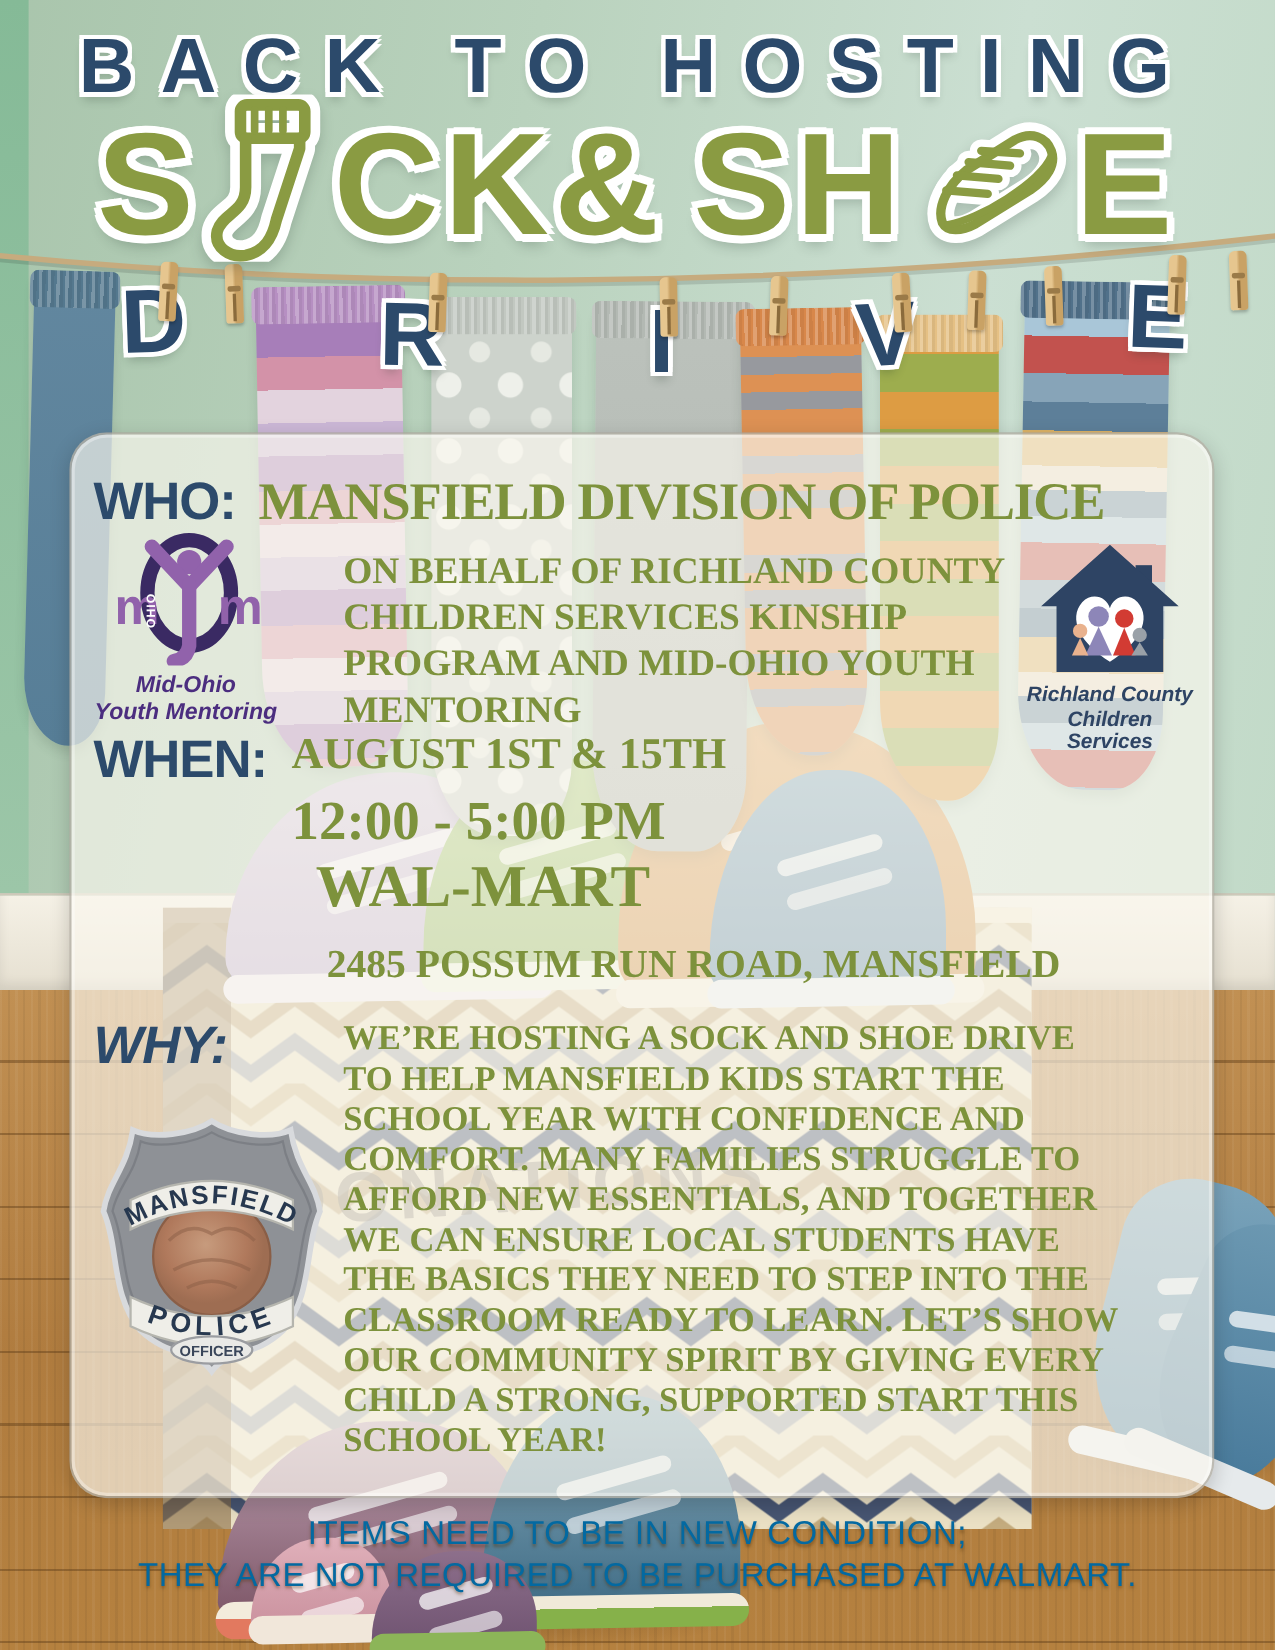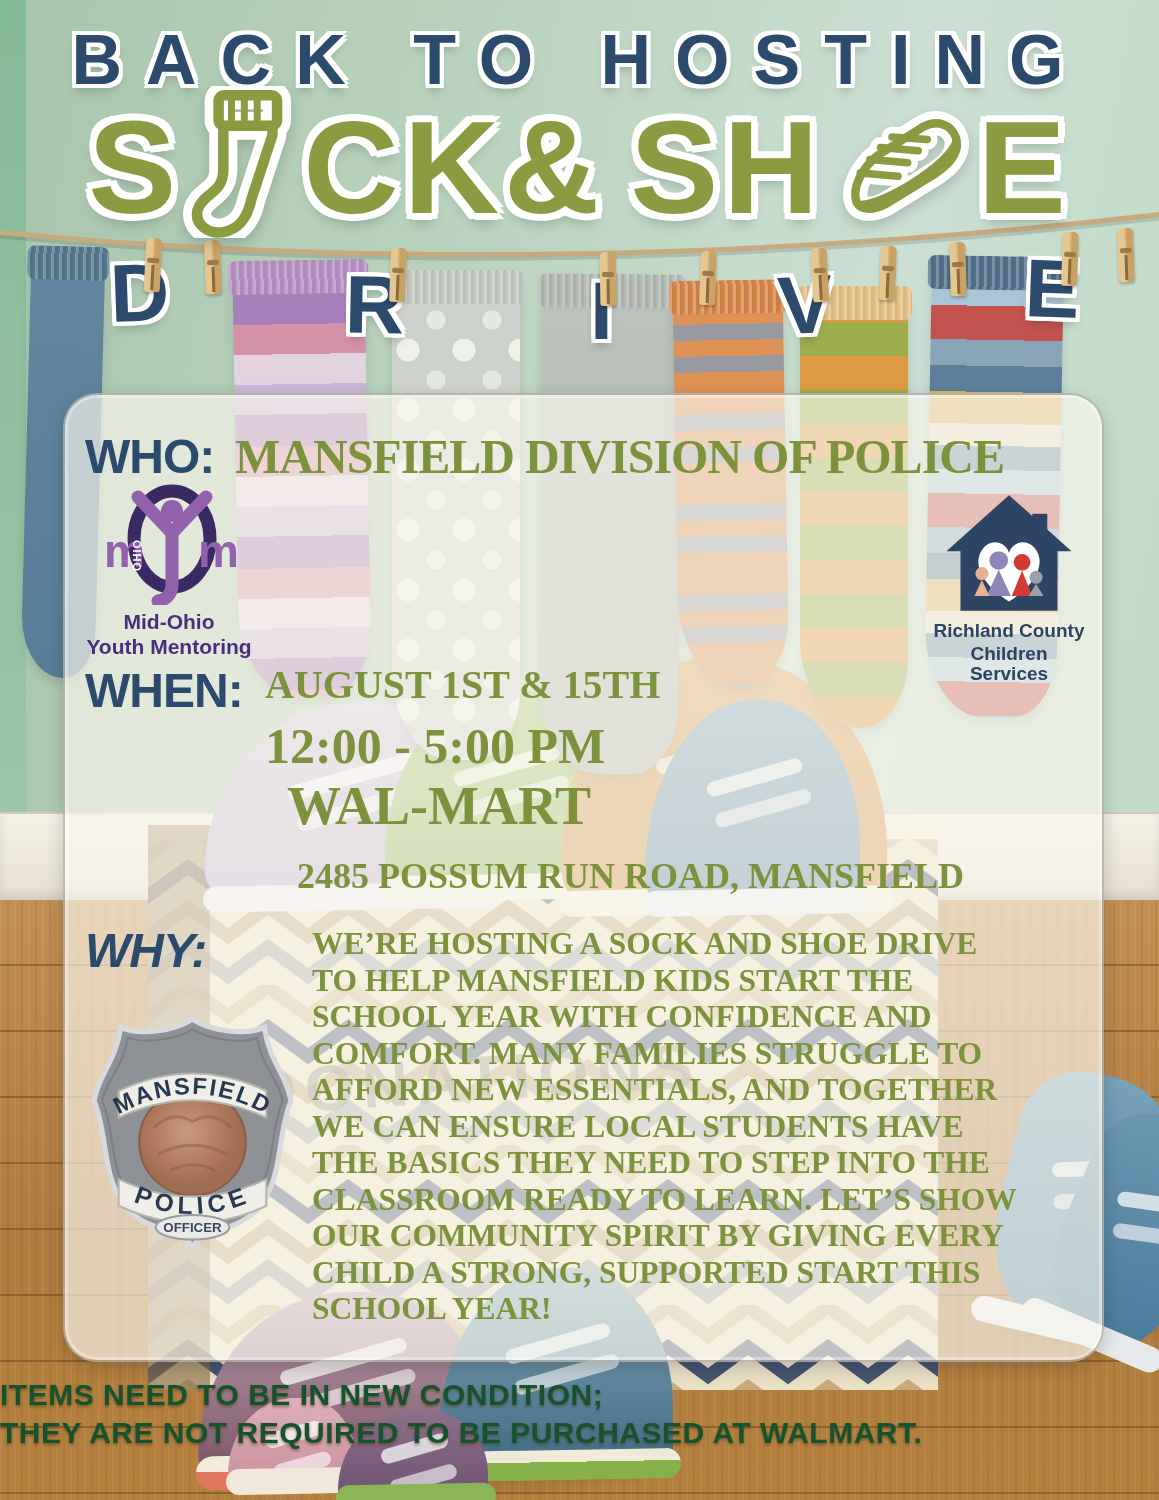--- a/index.html
+++ b/index.html
@@ -119,28 +119,28 @@
   .who-value{left:170px;top:34px;font-size:48px;letter-spacing:-1px;}
   .behalf{left:247px;top:104px;width:660px;font-size:34px;line-height:1.24;}
   .when-dates{left:200px;top:266px;font-size:40px;}
   .when-time{left:200px;top:322px;font-size:50px;}
   .where-venue{left:222px;top:380px;font-size:54px;}
   .where-address{left:232px;top:444px;font-size:36px;margin-top:16px;}
   .why-text{left:247px;top:531px;width:712px;font-size:31.5px;line-height:1.16;}
   .logo{position:absolute;text-align:center;}
   .logo-mym{left:18px;top:88px;width:172px;}
   .logo-rccs{left:864px;top:96px;width:160px;}
-  .logo-name{font-weight:bold;line-height:1.08;}
+  .logo-name{font-weight:bold;line-height:1.08;font-style:italic;}
   .logo-mym .logo-name{color:#4b2d7f;font-size:21px;margin-top:2px;}
   .logo-rccs .logo-name{color:#2e4464;font-size:19px;margin-top:2px;}
   .badge{position:absolute;left:25px;top:620px;}
 
   
-  .footer{position:absolute;left:0;top:1376px;width:100%;z-index:12;
-    font-weight:bold;font-size:30px;color:#14532d;line-height:1.25;letter-spacing:.5px;
+  .footer{position:absolute;left:0;top:1376px;width:100%;z-index:12;text-align:center;
+    font-weight:normal;font-size:30px;color:#0369a1;line-height:1.25;letter-spacing:.5px;
     text-shadow:0 2px 3px rgba(80,50,10,.5);}
 </style>
 </head>
 <body>
 
 <div class="poster">
 
   <div class="wall"></div>
   <div class="wall-strip"></div>
   <div class="baseboard"></div>
@@ -247,20 +247,21 @@
   <div class="drive-letter ow1" style="left:110px;top:252px;transform:rotate(-2deg);">D</div>
   <div class="drive-letter ow1" style="left:345px;top:264px;transform:rotate(1deg);">R</div>
   <div class="drive-letter ow1" style="left:590px;top:270px;">I</div>
   <div class="drive-letter ow1" style="left:778px;top:264px;transform:rotate(-3deg);">V</div>
   <div class="drive-letter ow1" style="left:1025px;top:248px;transform:rotate(2deg);">E</div>
 
   <div class="panel">
 
     <div class="label" style="left:20px;top:34px;">WHO:</div>
     <div class="green-big who-value">MANSFIELD DIVISION OF POLICE</div>
+    <div class="green-big behalf">ON BEHALF OF RICHLAND COUNTY CHILDREN SERVICES KINSHIP PROGRAM AND MID-OHIO YOUTH MENTORING</div>
 
     <div class="logo logo-mym">
       <svg width="150" height="122" viewBox="0 0 150 122">
         <ellipse cx="78" cy="56" rx="38" ry="48" fill="none" stroke="#3a2a63" stroke-width="13"></ellipse>
         <text x="10" y="84" font-size="46" font-weight="bold" fill="#9162ab">m</text>
         <text x="104" y="84" font-size="46" font-weight="bold" fill="#9162ab">m</text>
         <circle cx="78" cy="28" r="11" fill="#9162ab"></circle>
         <path d="M44,14 Q61,32 78,50 M112,14 Q95,32 78,50" fill="none" stroke="#9162ab" stroke-width="13" stroke-linecap="round"></path>
         <path d="M78,48 L78,104 Q76,116 64,118" fill="none" stroke="#9162ab" stroke-width="13" stroke-linecap="round"></path>
         <text transform="translate(47,88) rotate(-90)" font-size="11" font-weight="bold" fill="#ffffff" letter-spacing="1">OHIO</text>

